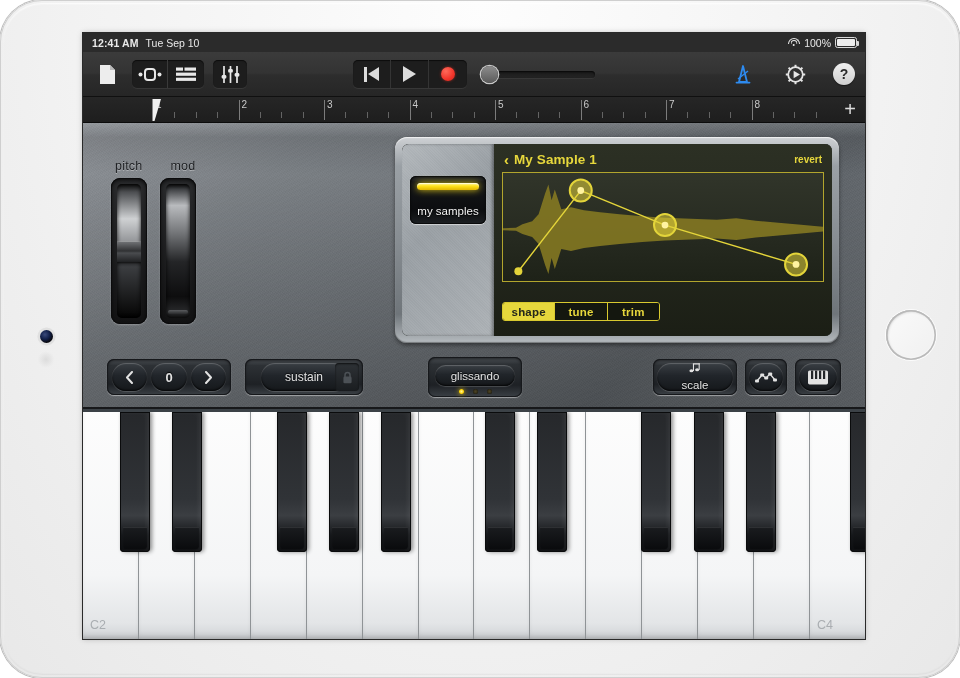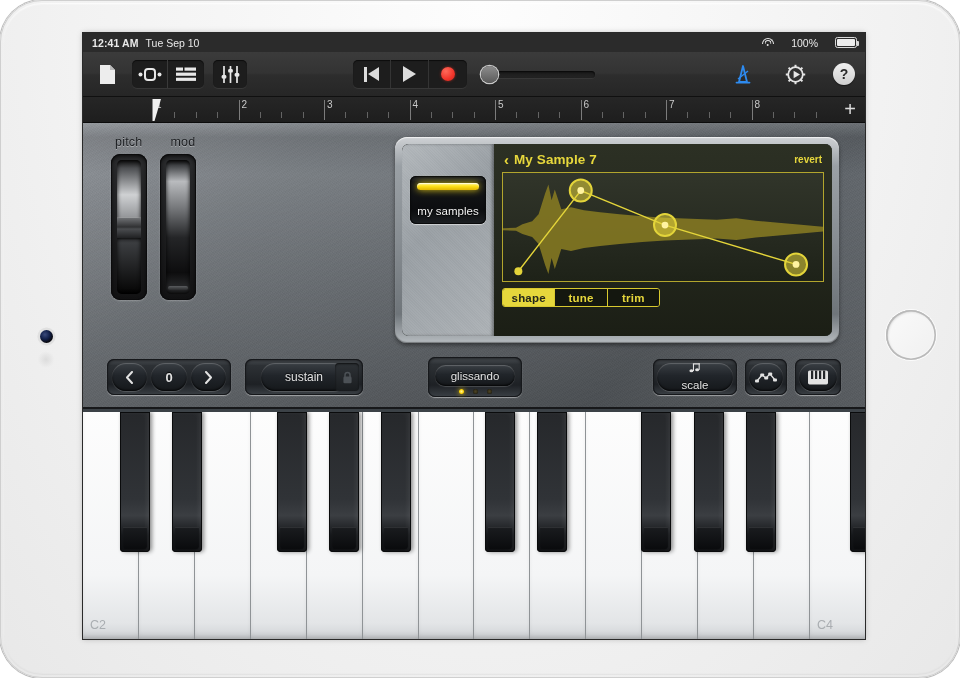--- a/index.html
+++ b/index.html
@@ -52,21 +52,21 @@
     background:#111; overflow:hidden;
     box-shadow:0 0 0 1px #2a2a2a, 0 0 6px rgba(0,0,0,.25);
   }
 
   
   #statusbar {
     position:relative; height:19px; background:#2b2b2b; color:#e9e9e9;
     font-size:10.5px; display:flex; align-items:center;
   }
   #statusbar .left{ position:absolute; left:9px; display:flex; gap:7px; align-items:center;}
-  #statusbar .right{ position:absolute; right:8px; display:flex; gap:17px; align-items:center;}
+  #statusbar .right{ position:absolute; right:8px; display:flex; gap:4px; align-items:center;}
   .sb-time{font-weight:bold; letter-spacing:.1px;}
   .sb-date{font-weight:normal;}
   .wifi-icon{ width:13px;height:10px; position:relative; display:inline-block;}
   .wifi-icon i{position:absolute; left:50%; border:1.4px solid #e9e9e9; border-bottom:none;
      border-radius:50% 50% 0 0 / 100% 100% 0 0; transform:translateX(-50%);}
   .wifi-icon i:nth-child(1){width:12px;height:6px;top:0px;}
   .wifi-icon i:nth-child(2){width:7px;height:3.5px;top:2.6px;}
   .wifi-icon i:nth-child(3){width:2.6px;height:2.6px;top:6px;border-radius:50%;background:#e9e9e9;border:none;}
   .battery{ width:22px;height:10.5px;border:1.2px solid #d8d8d8;border-radius:2.4px;position:relative;}
   .battery::after{content:"";position:absolute;right:-3.2px;top:3px;width:2px;height:4.5px;background:#d8d8d8;border-radius:0 1px 1px 0;}
@@ -152,21 +152,21 @@
   #instrument::before{
     content:""; position:absolute; inset:0; opacity:.30; pointer-events:none;
     background-image:
       repeating-linear-gradient(37deg, rgba(255,255,255,.05) 0 1px, rgba(0,0,0,.05) 1px 2px),
       repeating-linear-gradient(123deg, rgba(255,255,255,.04) 0 1px, rgba(0,0,0,.04) 1px 2px);
   }
 
   
   #wheels{position:absolute; left:24px; top:12px; width:120px;}
   .wheel-labels{display:flex; gap:28px; padding-left:8px; margin-bottom:5px;}
-  .wheel-labels span{font-size:12.5px; color:#1d1f22; text-shadow:0 1px 0 rgba(255,255,255,.35); letter-spacing:.2px;}
+  .wheel-labels span{font-size:12.5px; color:#1d1f22; text-shadow:0 1px 0 rgba(255,255,255,.35); letter-spacing:.2px;margin-top:24px;}
   .wheel-row{display:flex; gap:13px; padding-left:4px;}
   .wheel{
     width:36px; height:146px; border-radius:9px; position:relative;
     background:linear-gradient(180deg,#2a2b2d,#121213);
     box-shadow: inset 0 0 0 1px #0b0b0c, 0 1px 2px rgba(255,255,255,.25), inset 0 2px 4px rgba(0,0,0,.8);
     padding:5px 5px;
   }
   .wheel .track{
     position:absolute; left:6px; right:6px; top:6px; bottom:6px; border-radius:5px; overflow:hidden;
     box-shadow: inset 0 0 4px rgba(0,0,0,.9);
@@ -235,21 +235,21 @@
   .sm-revert{color:#e6d73c; font-size:10px; font-weight:bold;}
 
   .wave-box{
     position:relative; margin-top:4px; height:110px;
     border:1px solid #b2a52d;
     background:linear-gradient(180deg,#31352a,#262a20 60%,#1e2218);
     overflow:hidden;
   }
   .wave-box svg{position:absolute; left:0; top:0;}
 
-  .seg-row{ margin-top:6px; display:flex; width:158px; height:19px;
+  .seg-row{ margin-top:20px; display:flex; width:158px; height:19px;
     border:1px solid #d8c92f; border-radius:3px; overflow:hidden;}
   .seg-row .seg{
     flex:1; display:flex; align-items:center; justify-content:center;
     font-size:11.5px; font-weight:bold; color:#e6d73c; background:#14170f;
     border-right:1px solid #d8c92f; letter-spacing:.2px;
   }
   .seg-row .seg:last-child{border-right:none;}
   .seg-row .seg.active{background:#e6d73c; color:#23261b;}
 
   
@@ -535,21 +535,21 @@
             <div class="lcd-btn on" id="btn-my-samples">
               <span class="led"></span>
               <span>my samples</span>
             </div>
           </div>
 
           <div class="sm-right">
             <div class="sm-header">
               <div class="sm-title">
                 <span class="chev-back">‹</span>
-                <span class="sm-name">My Sample 7</span>
+                <span class="sm-name">My Sample 1</span>
               </div>
               <span class="sm-revert">revert</span>
             </div>
 
             <div class="wave-box">
               <svg id="wave-svg" width="324" height="108" viewBox="0 0 324 108">
                   <polygon points="0.0,55.2 13.0,54.7 19.4,51.2 29.2,48.2 35.6,41.3 42.1,20.4 45.4,11.4 48.6,27.3 51.8,16.4 58.3,36.3 68.0,34.3 81.0,37.3 97.2,39.3 116.6,41.3 139.3,43.2 162.0,44.7 187.9,45.7 213.8,46.7 233.3,45.2 252.7,47.7 275.4,49.7 298.1,51.7 314.3,53.2 324.0,54.2 324.0,58.1 314.3,59.1 298.1,60.6 275.4,62.6 252.7,64.6 233.3,67.1 213.8,65.6 187.9,66.6 162.0,67.6 139.3,69.1 116.6,71.1 97.2,73.1 81.0,75.0 68.0,78.0 58.3,76.0 51.8,95.9 48.6,85.0 45.4,100.9 42.1,91.9 35.6,71.1 29.2,64.1 19.4,61.1 13.0,57.7 0.0,57.2" fill="#8a7d22" opacity="0.85"></polygon>
                   <polyline points="15.4,98.2 77.8,17.5 162.0,52.1 293.0,91.4" fill="none" stroke="#e3d43a" stroke-width="1.4"></polyline>
                   <circle cx="15.36" cy="98.16" r="4" fill="#e3d43a"></circle>
                   <circle cx="77.76" cy="17.519999999999996" r="11" fill="#e3d43a" opacity="0.55"></circle>

